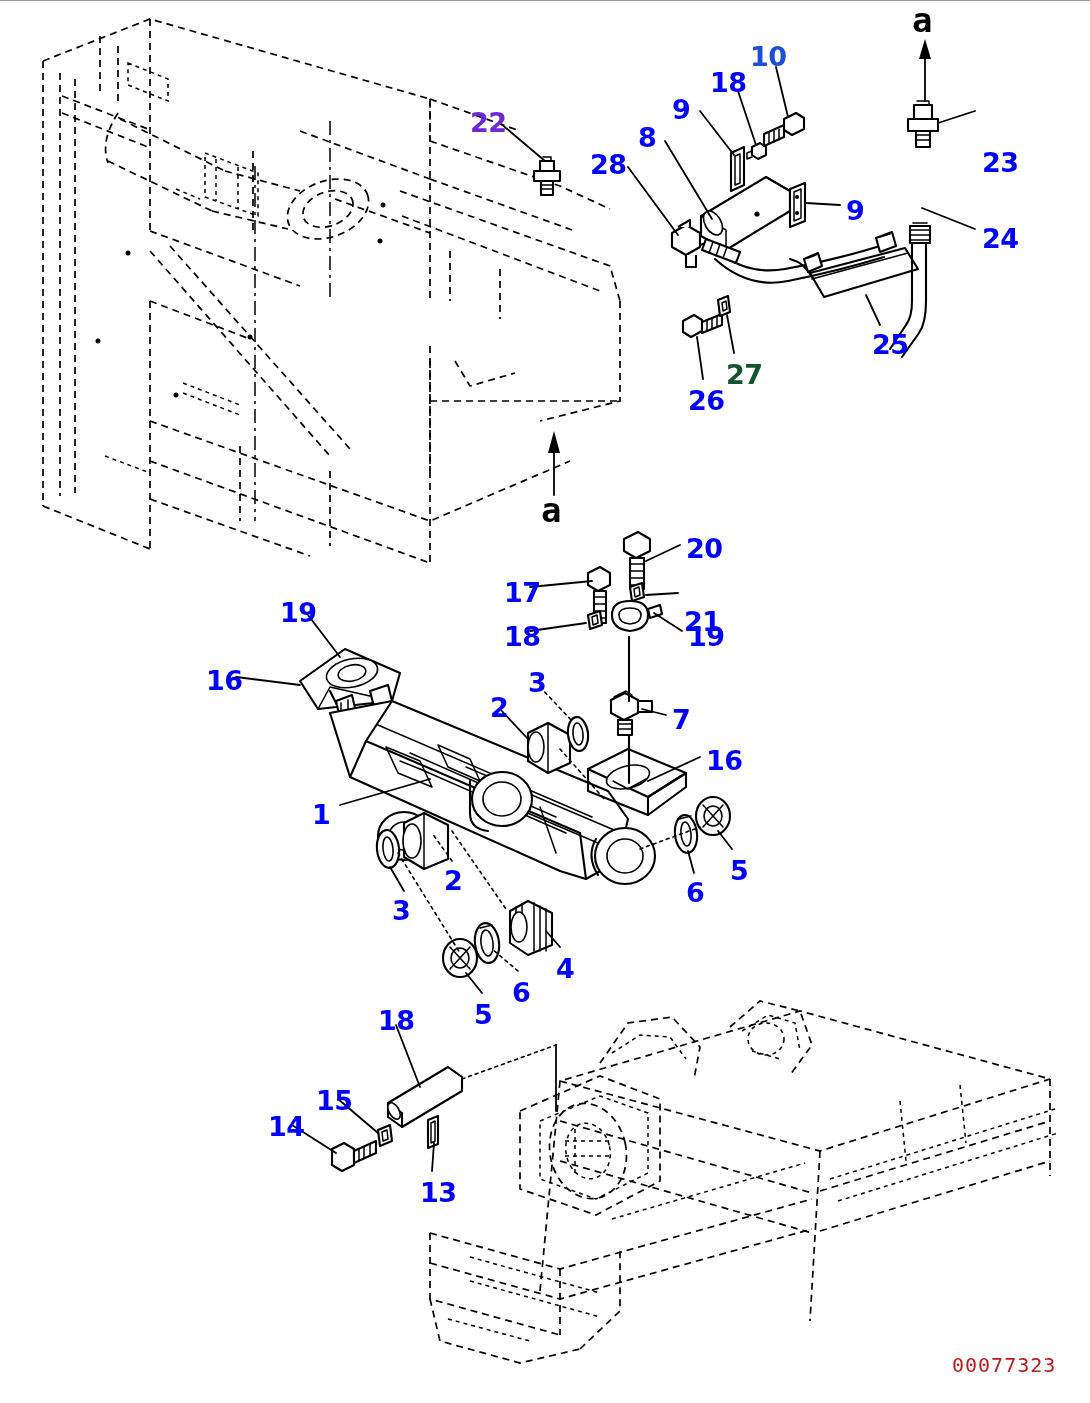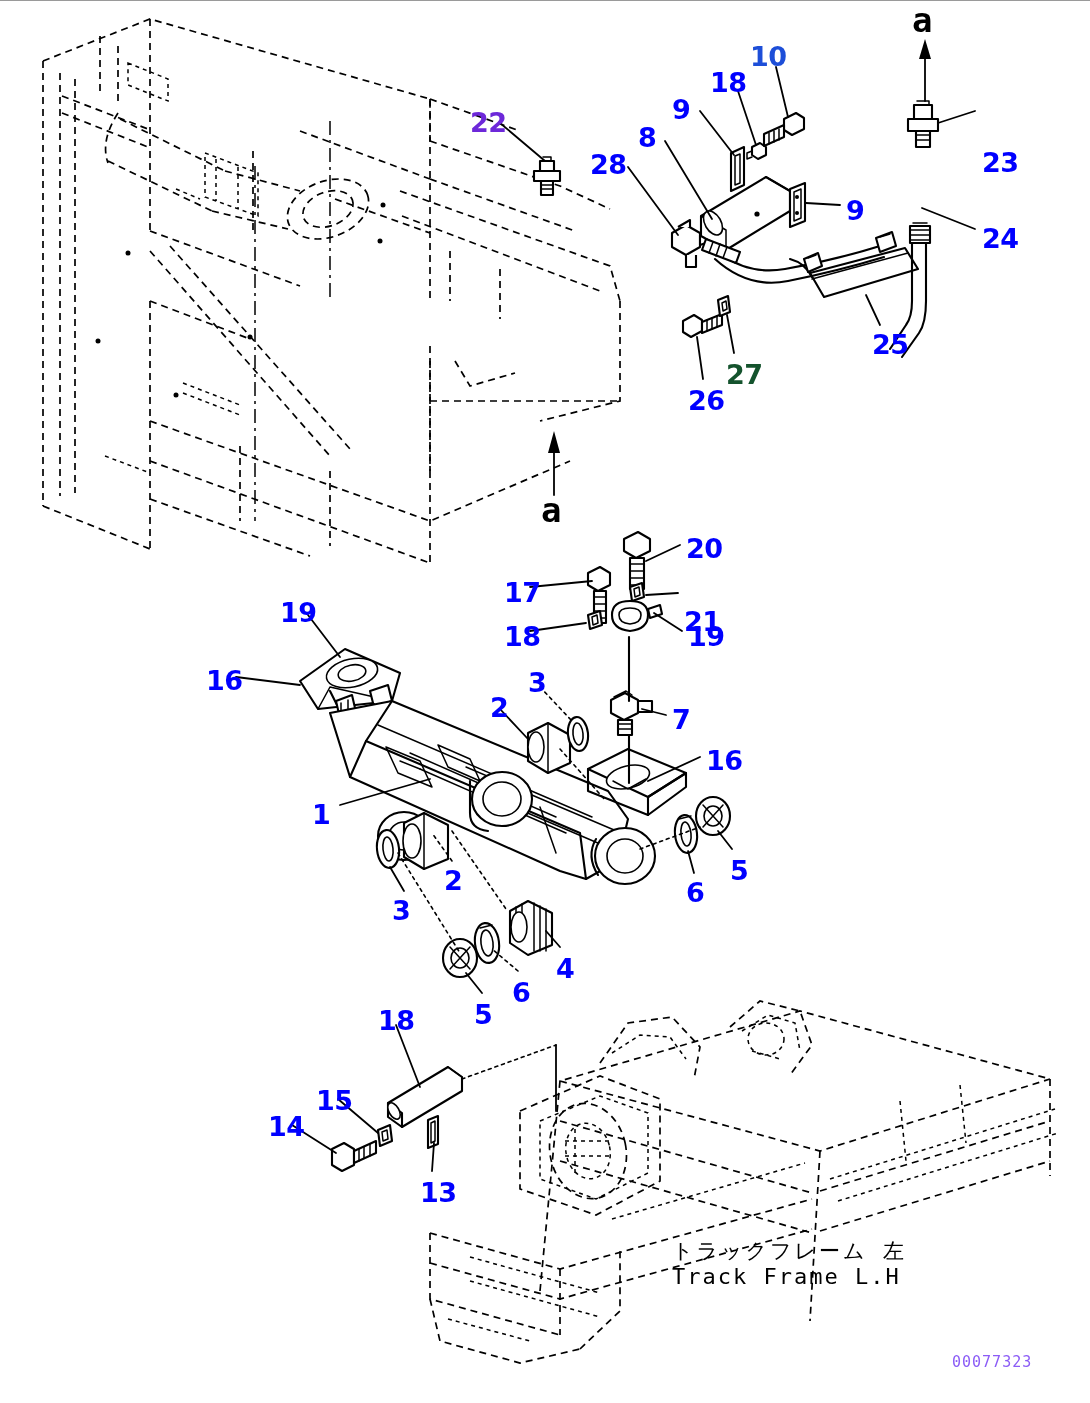--- a/index.html
+++ b/index.html
@@ -60,23 +60,23 @@
     letter-spacing: 3px;
     font-size: 21px;
   }
   .grouplabel .en {
     display: block;
     letter-spacing: 2px;
     font-size: 22px;
   }
   .docnum {
     position: absolute;
-    color: #8b5cf6;
+    color: #b91c1c;
     font-family: "DejaVu Sans Mono", monospace;
-    font-size: 15px;
+    font-size: 20px;
     letter-spacing: 1px;
   }
 </style>
 </head>
 <body>
 
 <div id="page">
 
   <svg id="art" viewBox="0 0 1090 1403" xmlns="http://www.w3.org/2000/svg">
     <defs>
@@ -558,24 +558,20 @@
       <path class="ld" d="M556,1044 L556,1110"></path>
 
       <path class="ldd" d="M398,852 L460,952"></path>
       <path class="ldd" d="M452,830 L506,908"></path>
       <path class="ldd" d="M560,748 L606,800"></path>
       <path class="ldd" d="M640,848 L700,826"></path>
     </g>
   </svg>
 
 
-  <div class="grouplabel" style="left:672px; top:1238px;">
-    <span class="jp">トラックフレーム 左</span>
-    <span class="en">Track Frame L.H</span>
-  </div>
 
   <div class="secmark" style="left:912px; top:2px;">a</div>
   <div class="secmark" style="left:541px; top:492px;">a</div>
 
   <div class="docnum" style="left:952px; top:1352px;">00077323</div>
 
   <div id="callout-layer">
       <div class="callout" style="left: 470px; top: 108px; color: #6d28d9;">22</div>
       <div class="callout" style="left: 750px; top: 42px; color: #1d4ed8;">10</div>
       <div class="callout" style="left: 710px; top: 68px; color: rgb(0, 0, 255);">18</div>

